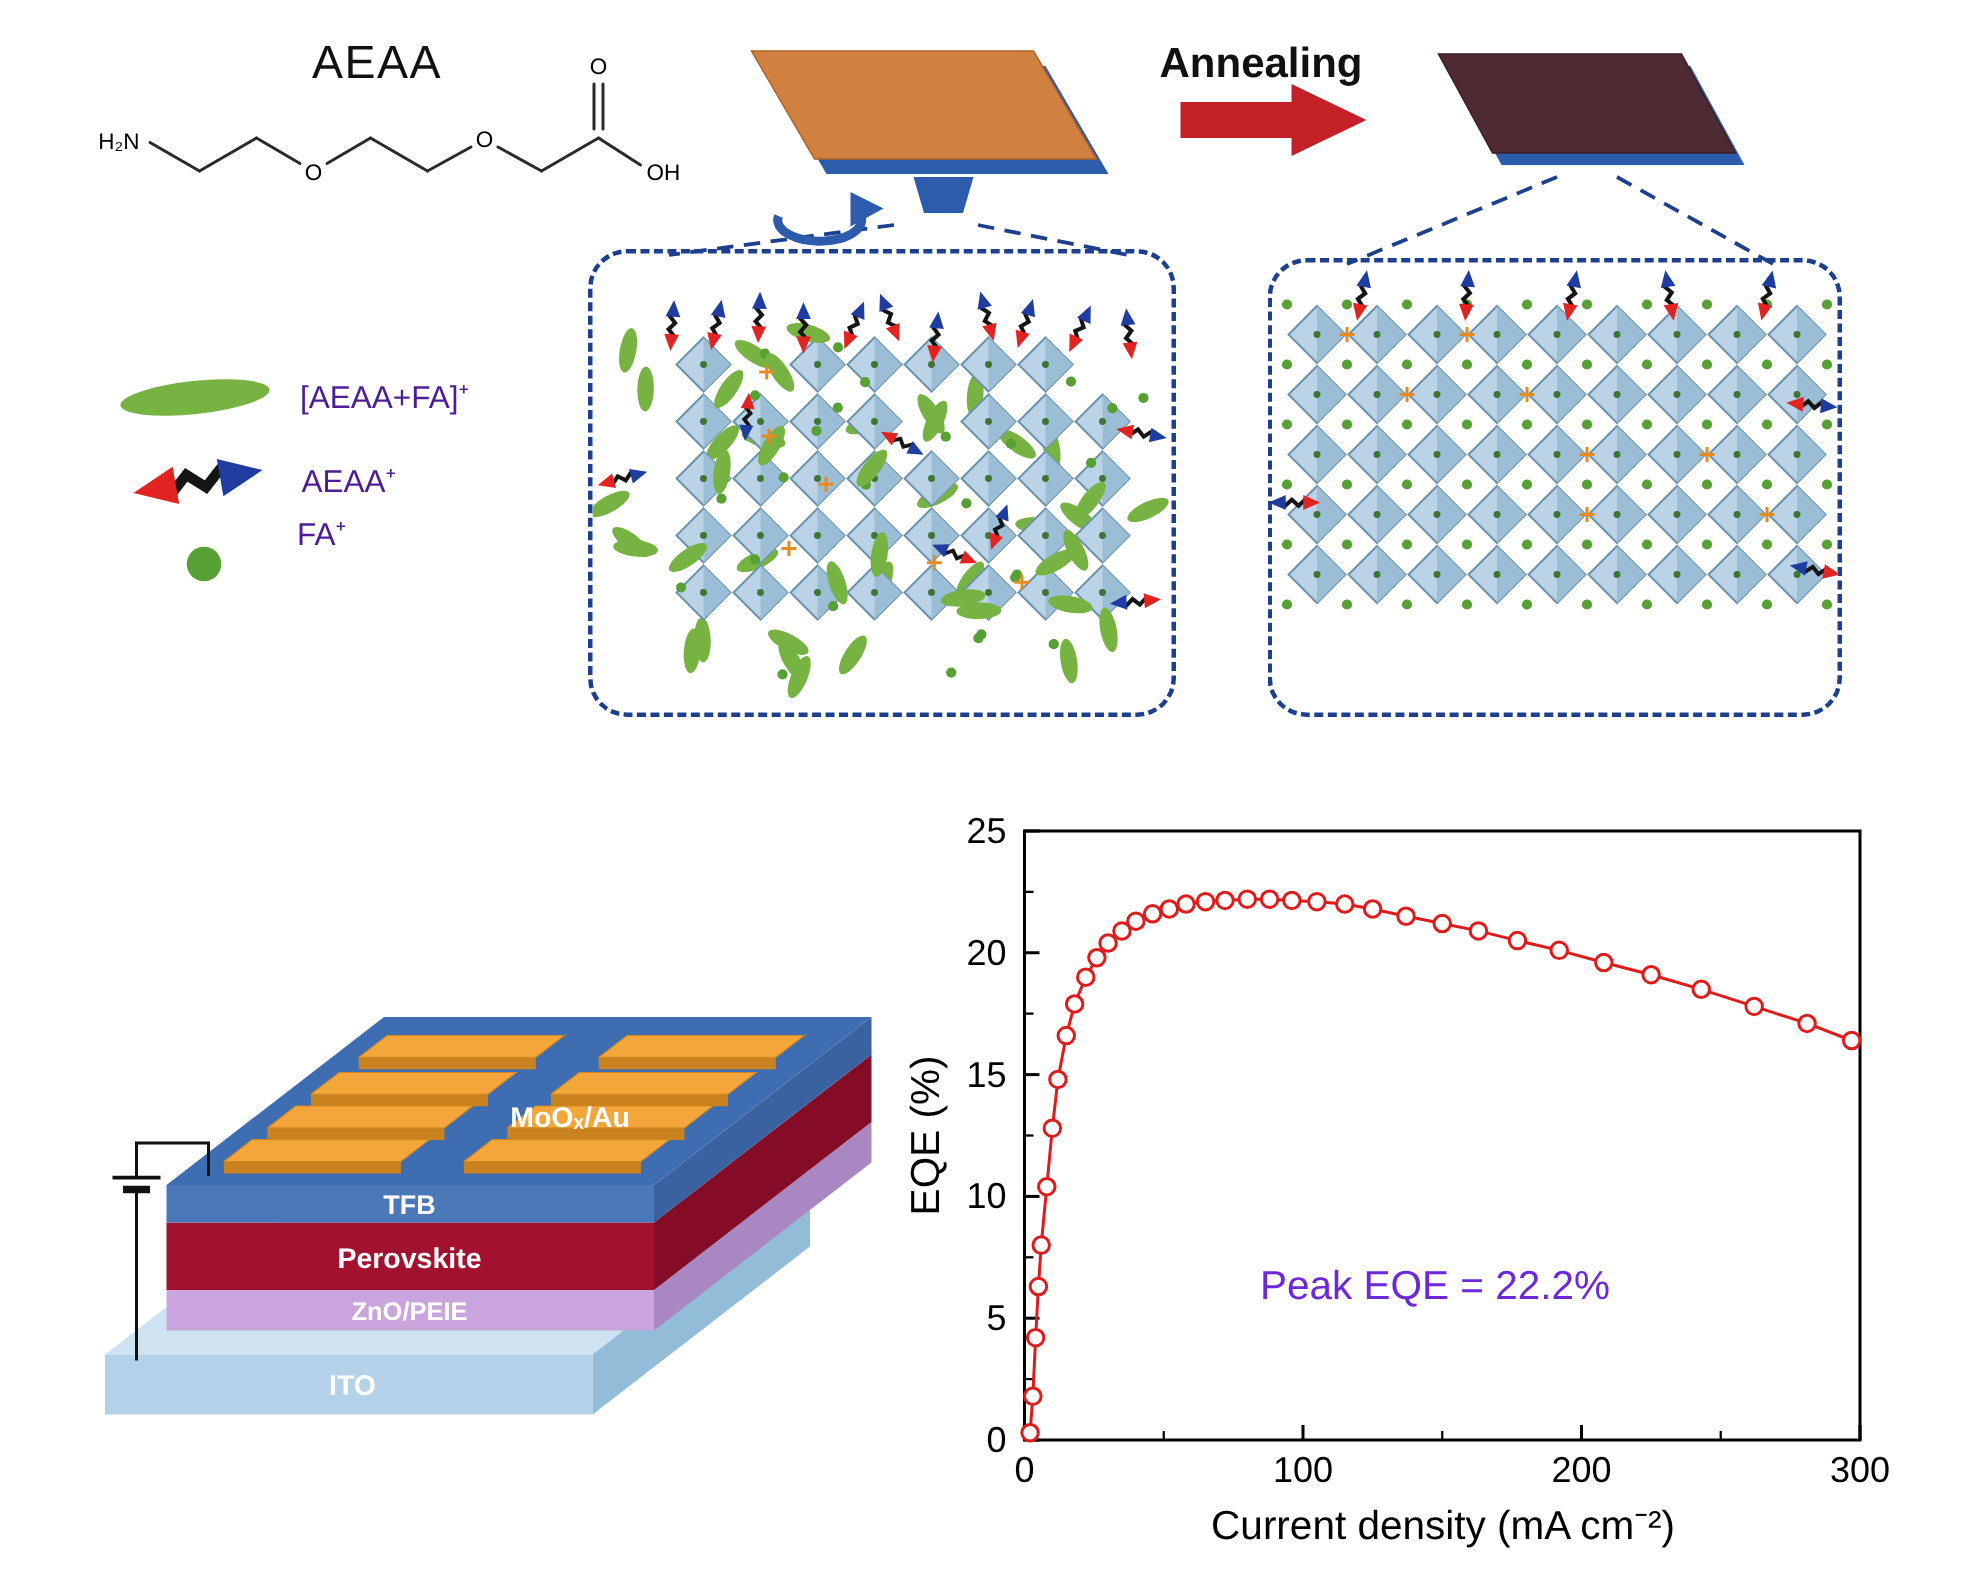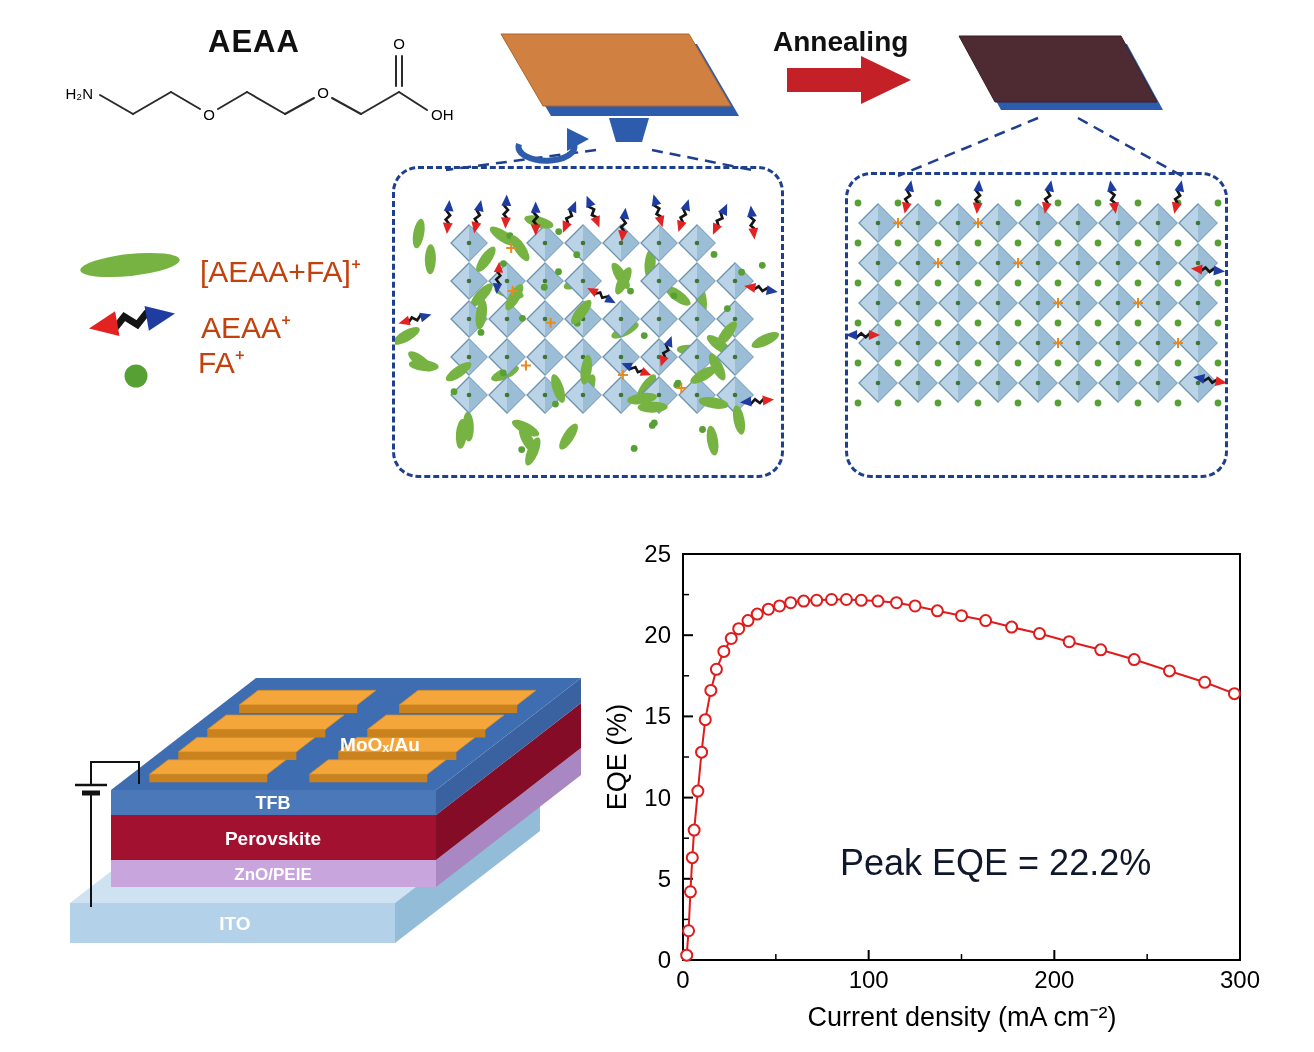--- a/index.html
+++ b/index.html
@@ -1,24 +1,24 @@
 <!DOCTYPE html>
 <html><head>
 <meta charset="utf-8">
 <style>
   *{margin:0;padding:0;box-sizing:border-box}
   html,body{background:#fff}
   body{font-family:"Liberation Sans",sans-serif;color:#111}
   #canvas{position:relative;width:1314px;height:1052px;background:#fff;overflow:hidden}
   .abs{position:absolute}
   .dashed-box{position:absolute;border:3px dashed #1e3f8e;border-radius:26px;overflow:hidden;background:transparent}
-  .legend-label{position:absolute;font-size:30px;color:#c2410c;white-space:nowrap}
-  .fig-title{position:absolute;font-size:31px;font-weight:700;letter-spacing:1px}
+  .legend-label{position:absolute;font-size:21px;color:#4c1d95;white-space:nowrap}
+  .fig-title{position:absolute;font-size:31px;font-weight:400;letter-spacing:1px}
   .proc-label{position:absolute;font-size:28px;font-weight:700}
-  .annotation{position:absolute;font-size:36px;color:#0f172a;white-space:nowrap}
+  .annotation{position:absolute;font-size:27px;color:#6d28d9;white-space:nowrap}
   svg{display:block}
   svg text{font-family:"Liberation Sans",sans-serif}
 </style>
 </head>
 <body>
 
 <div id="canvas">
 
   <svg class="abs" style="left:0;top:0" width="1314" height="1052">
     <g stroke="#1e3f8e" stroke-width="2.5" stroke-dasharray="11,7" fill="none">

